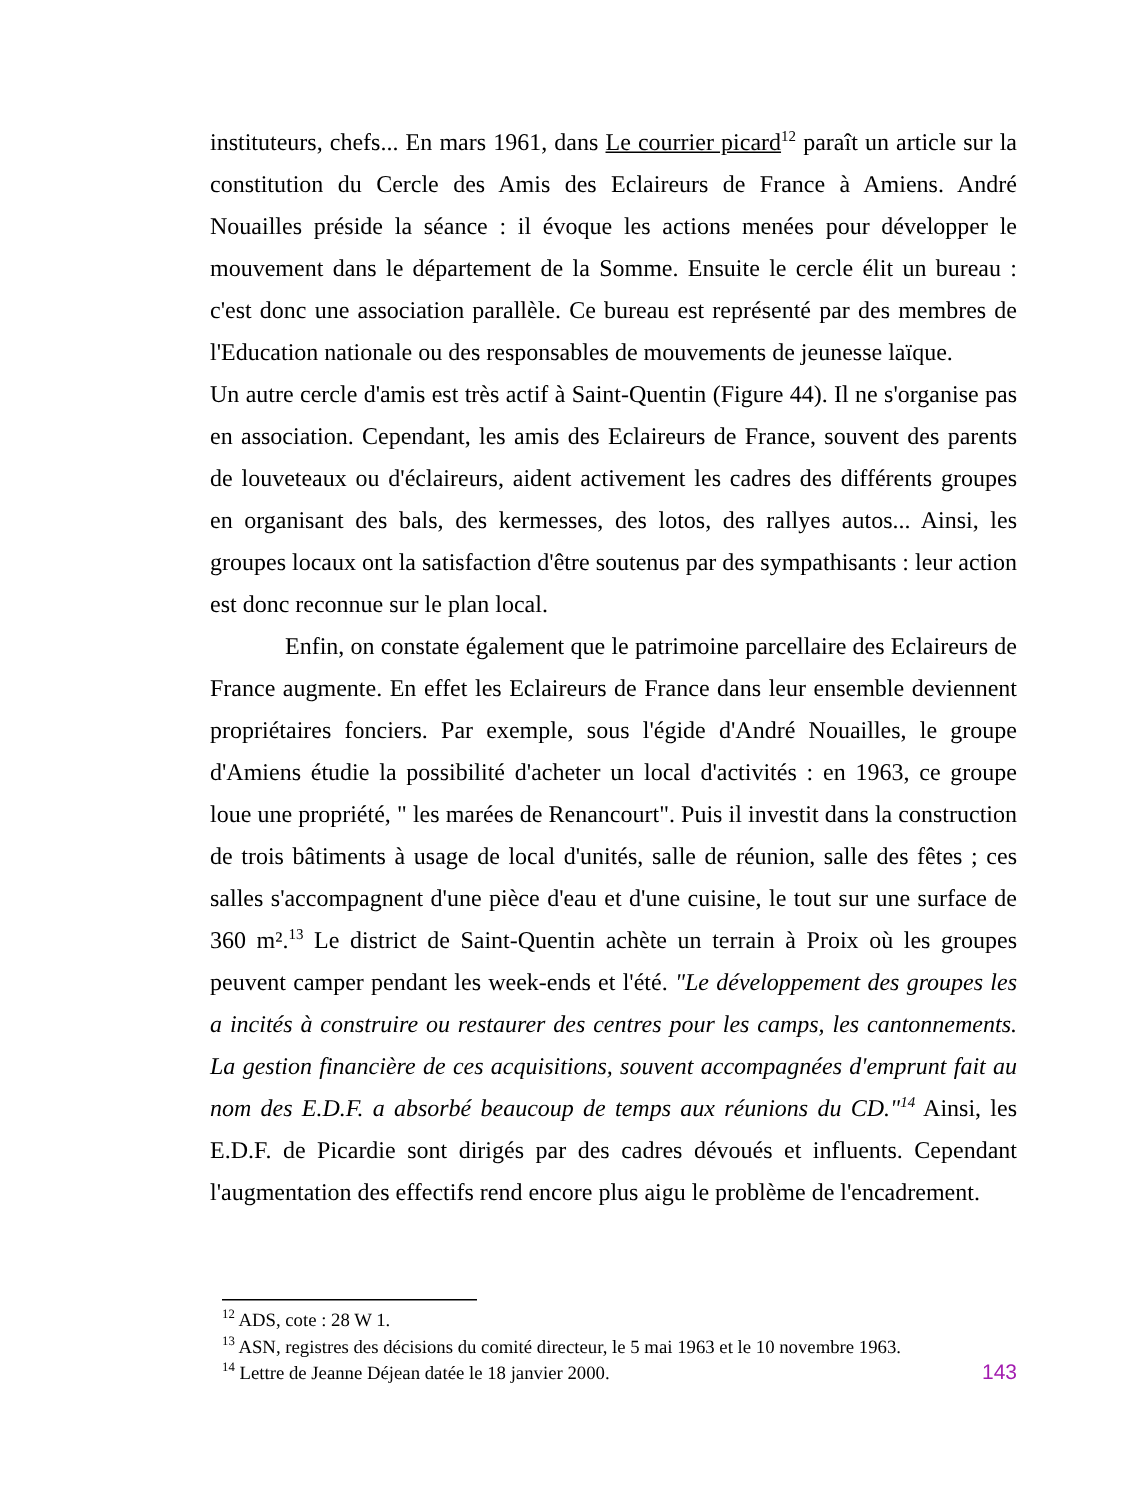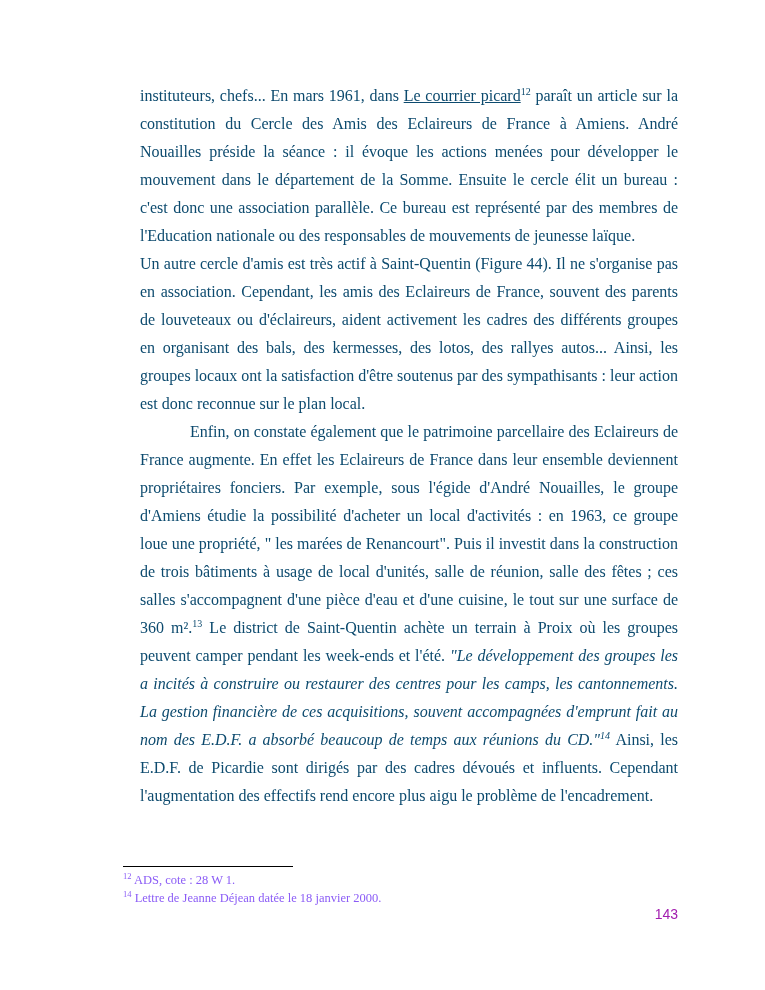--- a/index.html
+++ b/index.html
@@ -17,21 +17,21 @@
   }
   .body-text {
     position: absolute;
     left: 140px;
     top: 82px;
     width: 538px;
     font-family: "Liberation Serif", serif;
     font-size: 16px;
     line-height: 28px;
     text-align: justify;
-    color: #0c4a6e;
+    color: #000000;
   }
   .body-text p {
     margin: 0;
     padding: 0;
   }
   .body-text p.indent {
     text-indent: 50px;
   }
   .u {
     text-decoration: underline;
@@ -39,27 +39,27 @@
   .it {
     font-style: italic;
   }
   sup.fnref {
     font-size: 10px;
     line-height: 0;
     vertical-align: super;
   }
   .footnotes {
     position: absolute;
-    left: 123px;
+    left: 148px;
     top: 866px;
     width: 538px;
     font-family: "Liberation Serif", serif;
     font-size: 12.5px;
     line-height: 17.5px;
-    color: #8b5cf6;
+    color: #000000;
   }
   .fn-rule {
     width: 170px;
     height: 0;
     border-top: 1px solid #000000;
     margin-bottom: 5px;
   }
   .footnote {
     margin: 0;
   }
@@ -90,18 +90,19 @@
 
     <p><span>Un autre cercle d'amis est très actif à Saint-Quentin (Figure 44). Il ne s'organise pas en association. Cependant, les amis des Eclaireurs de France, souvent des parents de louveteaux ou d'éclaireurs, aident activement les cadres des différents groupes en organisant des bals, des kermesses, des lotos, des rallyes autos... Ainsi, les groupes locaux ont la satisfaction d'être soutenus par des sympathisants : leur action est donc reconnue sur le plan local.</span></p>
 
     <p class="indent"><span>Enfin, on constate également que le patrimoine parcellaire des Eclaireurs de France augmente. En effet les Eclaireurs de France dans leur ensemble deviennent propriétaires fonciers. Par exemple, sous l'égide d'André Nouailles, le groupe d'Amiens étudie la possibilité d'acheter un local d'activités : en 1963, ce groupe loue une propriété, " les marées de Renancourt". Puis il investit dans la construction de trois bâtiments à usage de local d'unités, salle de réunion, salle des fêtes ; ces salles s'accompagnent d'une pièce d'eau et d'une cuisine, le tout sur une surface de 360 m².</span><sup class="fnref">13</sup><span> Le district de Saint-Quentin achète un terrain à Proix où les groupes peuvent camper pendant les week-ends et l'été. </span><span class="it">"Le développement des groupes les a incités à construire ou restaurer des centres pour les camps, les cantonnements. La gestion financière de ces acquisitions, souvent accompagnées d'emprunt fait au nom des E.D.F. a absorbé beaucoup de temps aux réunions du CD."</span><sup class="fnref it">14</sup><span> Ainsi, les E.D.F. de Picardie sont dirigés par des cadres dévoués et influents. Cependant l'augmentation des effectifs rend encore  plus aigu le problème de l'encadrement.</span></p>
 
   </div>
 
   <div class="footnotes">
     <div class="fn-rule"></div>
     <p class="footnote"><sup>12</sup> <span>ADS, cote : 28 W 1.</span></p>
+    <p class="footnote"><sup>13</sup> <span>ASN, registres des décisions du comité directeur, le 5 mai 1963 et le 10 novembre 1963.</span></p>
     <p class="footnote"><sup>14</sup> <span>Lettre de Jeanne Déjean datée le 18 janvier 2000.</span></p>
   </div>
 
   <div class="page-number">143</div>
 
 </div>
 
 </body></html>

